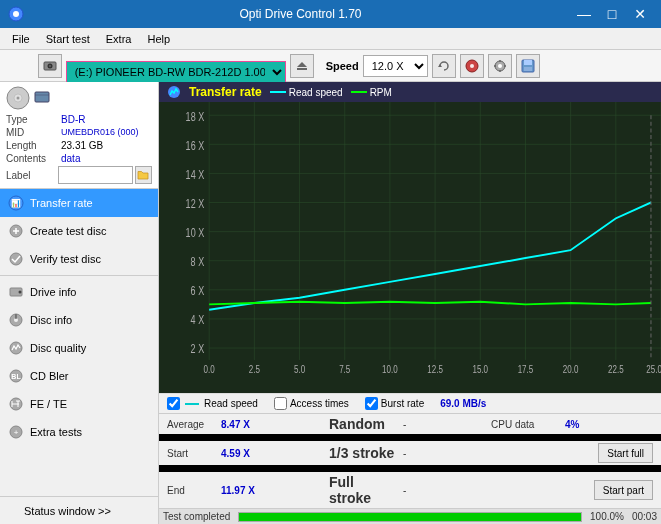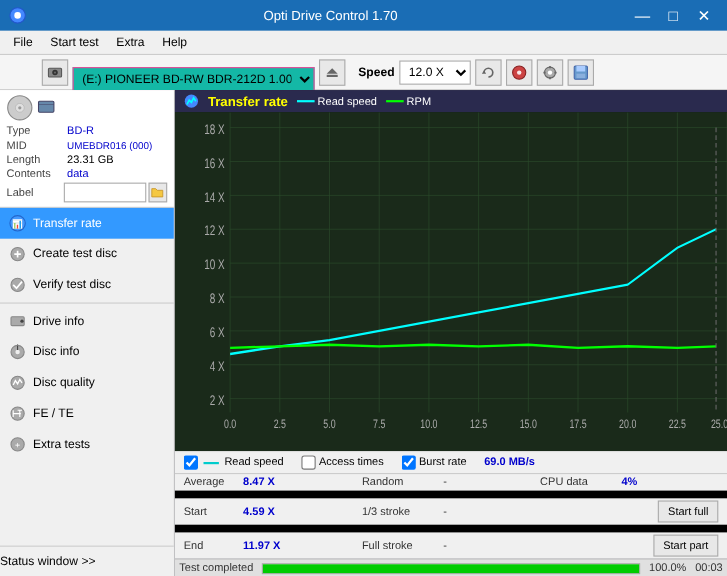--- a/index.html
+++ b/index.html
@@ -130,21 +130,21 @@
     }
     .nav-item.active { background: #3399ff; color: white; }
     .nav-item .nav-icon { width: 16px; height: 16px; flex-shrink: 0; }
     .nav-separator { height: 1px; background: #ccc; margin: 2px 0; }
 
     
     .status-window-btn {
       height: 28px;
       display: flex;
       align-items: center;
-      padding: 0 0;
+      padding: 0 24px;
       cursor: pointer;
       font-size: 11px;
       border-top: 1px solid #ccc;
       background: #f0f0f0;
     }
 
     
     .content { flex: 1; display: flex; flex-direction: column; background: #1a1a2e; }
 
     
@@ -181,21 +181,21 @@
       border-bottom: 7px solid #000000;
     }
     .stats-cell {
       display: flex;
       align-items: center;
       gap: 4px;
       flex: 1;
     }
     .stats-label { font-size: 10px; color: #333; width: 50px; }
     .stats-value { font-size: 10px; color: #0000cc; font-weight: bold; width: 50px; }
-    .stats-label2 { font-size: 10px; color: #333; width: 70px; }
+    .stats-label2 { font-size: 14px; color: #333; width: 70px; font-weight: bold; }
     .stats-value2 { font-size: 10px; color: #333; width: 20px; }
     .stats-label3 { font-size: 10px; color: #333; width: 70px; }
     .stats-value3 { font-size: 10px; color: #0000cc; font-weight: bold; }
     .stats-btn {
       height: 20px; padding: 0 8px; font-size: 10px;
       background: #e8e8e8; border: 1px solid #aaa; cursor: pointer;
     }
 
     
     .legend-row {
@@ -401,20 +401,27 @@
           <text x="8" y="6.5" text-anchor="middle" fill="#444" font-size="7" font-weight="bold">i</text>
         </svg>
         <span>Disc info</span>
       </div>
       <div class="nav-item">
         <svg class="nav-icon" width="16" height="16" viewBox="0 0 16 16">
           <circle cx="8" cy="8" r="6" fill="#aaa" stroke="#888"></circle>
           <path d="M4,10 L6,6 L8,9 L10,5 L12,8" stroke="white" stroke-width="1.2" fill="none"></path>
         </svg>
         <span>Disc quality</span>
+      </div>
+      <div class="nav-item">
+        <svg class="nav-icon" width="16" height="16" viewBox="0 0 16 16">
+          <circle cx="8" cy="8" r="6" fill="#aaa" stroke="#888"></circle>
+          <text x="8" y="11" text-anchor="middle" fill="white" font-size="7" font-weight="bold">BL</text>
+        </svg>
+        <span>CD Bler</span>
       </div>
       <div class="nav-item">
         <svg class="nav-icon" width="16" height="16" viewBox="0 0 16 16">
           <circle cx="8" cy="8" r="6" fill="#aaa" stroke="#888"></circle>
           <path d="M4,5 L4,11 M4,8 L8,8 M10,5 L10,11 M8,5 L12,5 M8,8 L11,8" stroke="white" stroke-width="1"></path>
         </svg>
         <span>FE / TE</span>
       </div>
       <div class="nav-item">
         <svg class="nav-icon" width="16" height="16" viewBox="0 0 16 16">

